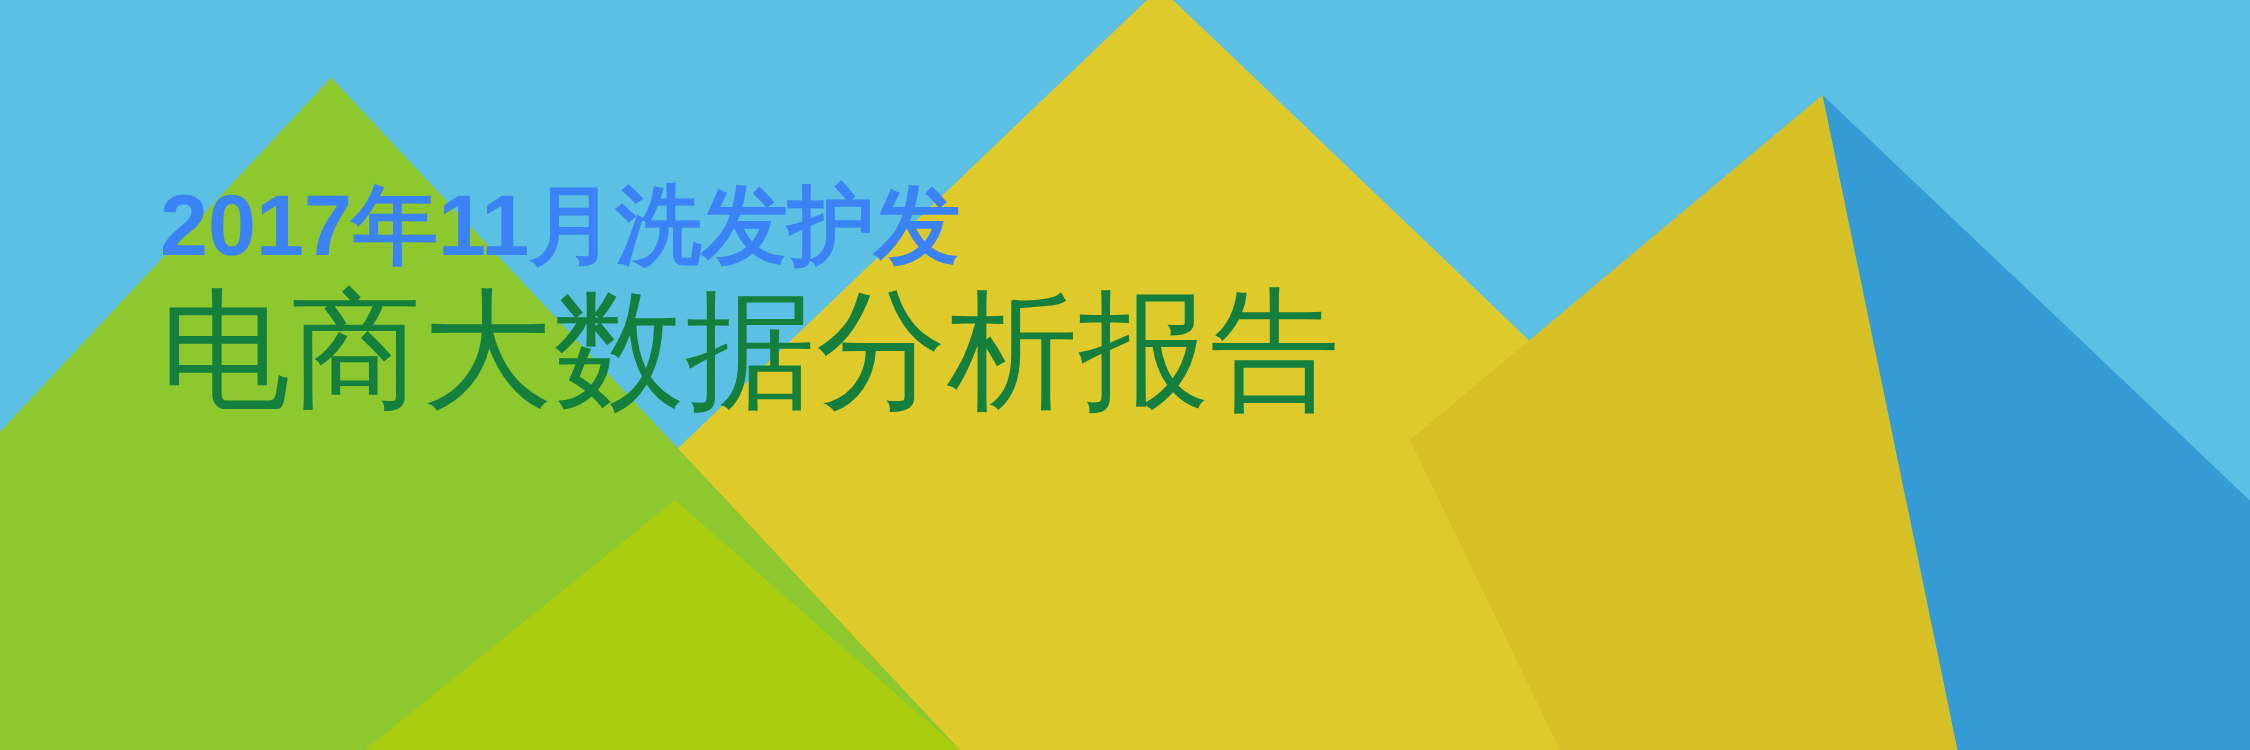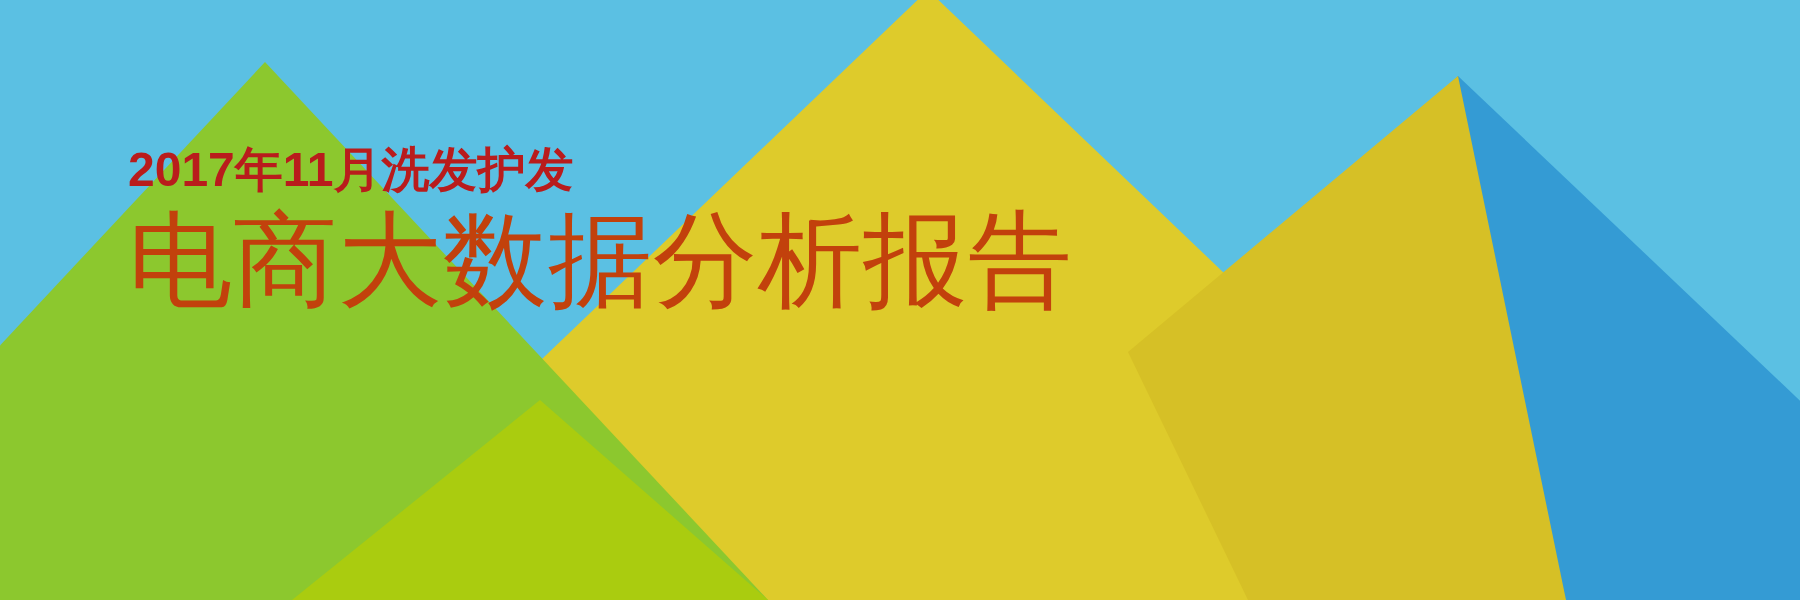--- a/index.html
+++ b/index.html
@@ -32,31 +32,31 @@
     position: absolute;
     left: 128px;
     top: 146px;
     z-index: 5;
     line-height: 1;
     -webkit-font-smoothing: antialiased;
   }
 
   .title-line-1 {
     display: block;
-    color: #b91c1c;
-    font-size: 48px;
+    color: #3b82f6;
+    font-size: 69px;
     font-weight: 700;
     letter-spacing: 0px;
     line-height: 1.02;
     white-space: nowrap;
   }
 
   .title-line-2 {
     display: block;
-    color: #c2410c;
+    color: #15803d;
     font-size: 104px;
     font-weight: 400;
     letter-spacing: 1px;
     line-height: 1.14;
     margin-top: 6px;
     white-space: nowrap;
   }
 </style>
 </head>
 <body>

